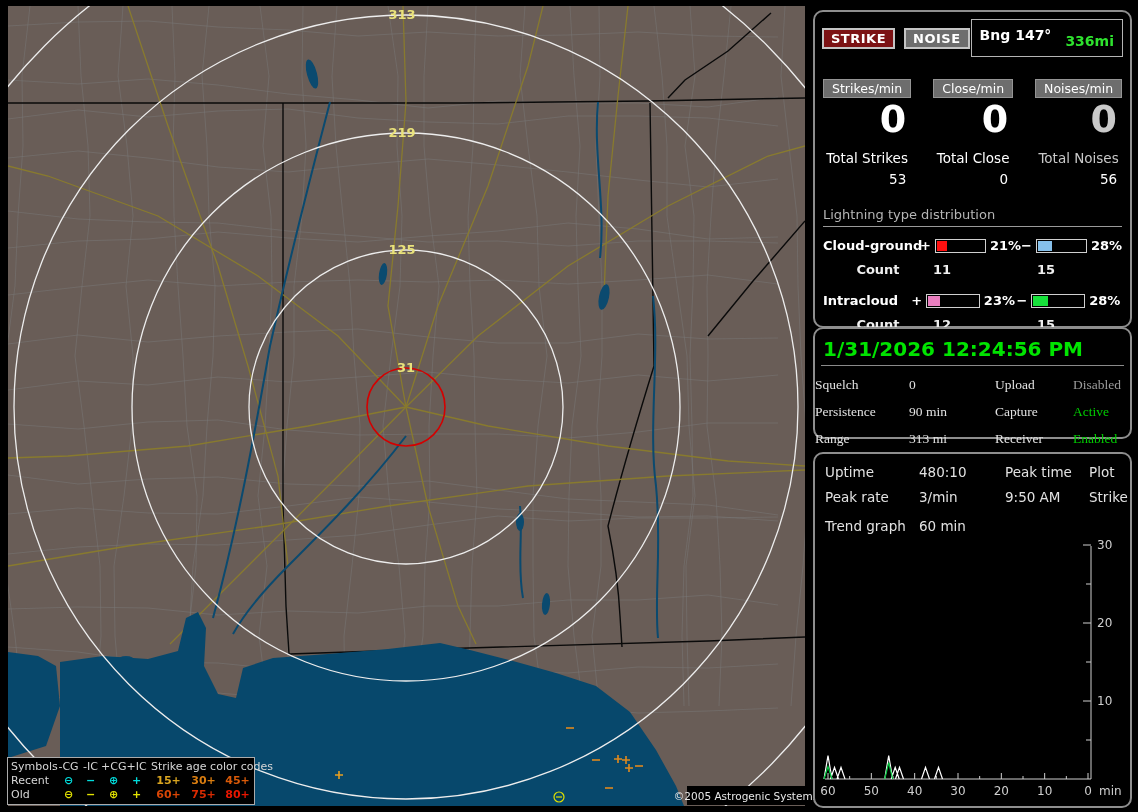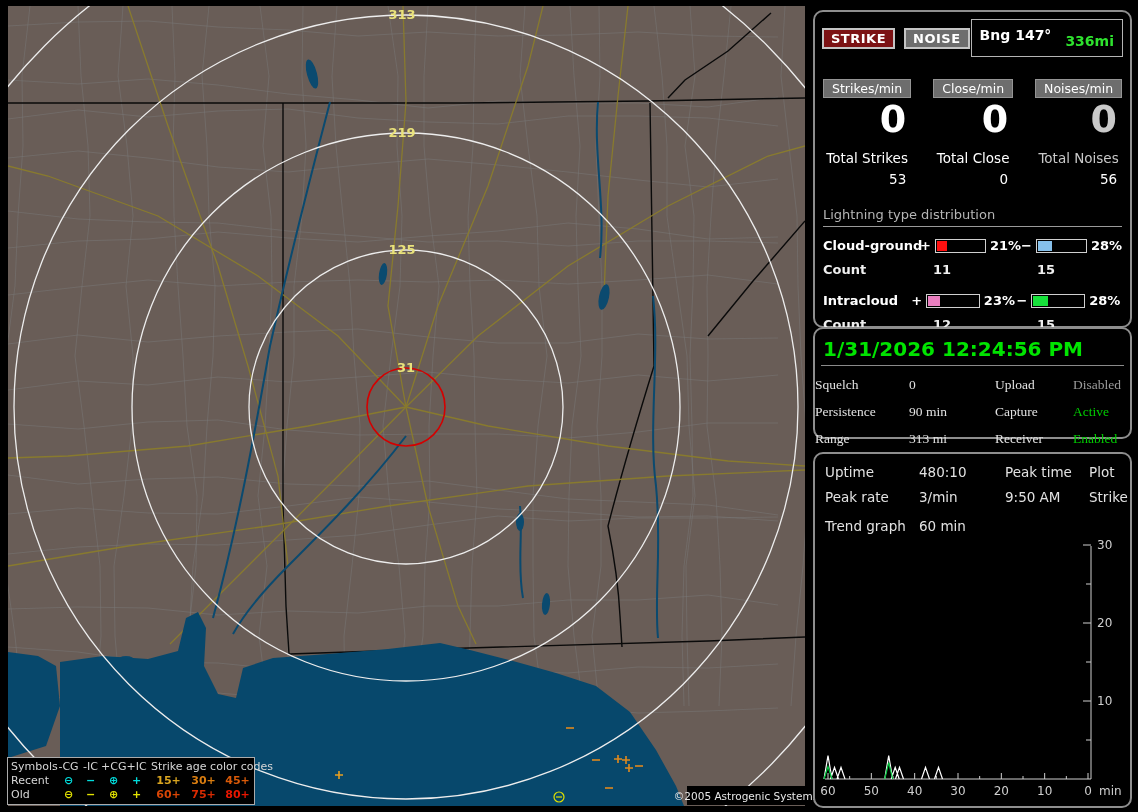--- a/index.html
+++ b/index.html
@@ -45,21 +45,21 @@
 
   .dist-box{margin:20px 8px 0 8px;}
   .dist-title{color:#b5b5b5;font-size:13px;border-bottom:1px solid #9a9a9a;padding-bottom:4px;}
   .dist-row{display:flex;align-items:center;margin-top:11px;font-size:13px;font-weight:bold;color:#fff;justify-content:space-between;}
   .dist-label{width:97px;white-space:nowrap;}
   .pm{width:12px;text-align:center;}
   .bar{width:57px;height:12px;border:1px solid #d0d0d0;background:#000;position:relative;margin:0 4px;}
   .bar-fill{position:absolute;left:1px;top:1px;bottom:1px;}
   .pct{width:36px;}
   .count-row{display:flex;margin-top:9px;font-size:13px;font-weight:bold;color:#efefef;}
-  .count-row .c0{width:110px;}
+  .count-row .c0{width:110px;text-align:center;}
   .count-row .c1{width:104px;}
 
   .datetime{color:#00e400;font-weight:bold;font-size:20px;margin:8px 8px 0 8px;white-space:nowrap;}
   .dt-rule{border-bottom:1px solid #8a8a8a;margin:4px 6px 0 6px;}
   .status-grid{display:grid;grid-template-columns:94px 86px 78px auto;row-gap:11px;
     margin:11px 0 0 0;font-size:13.5px;font-family:Liberation Serif, serif;}
 
   .session-grid{display:grid;grid-template-columns:94px 86px 84px auto;row-gap:9px;
     margin:10px 0 0 10px;font-size:13.5px;}
   .trend-row{display:flex;margin:13px 0 0 10px;font-size:13.5px;}

